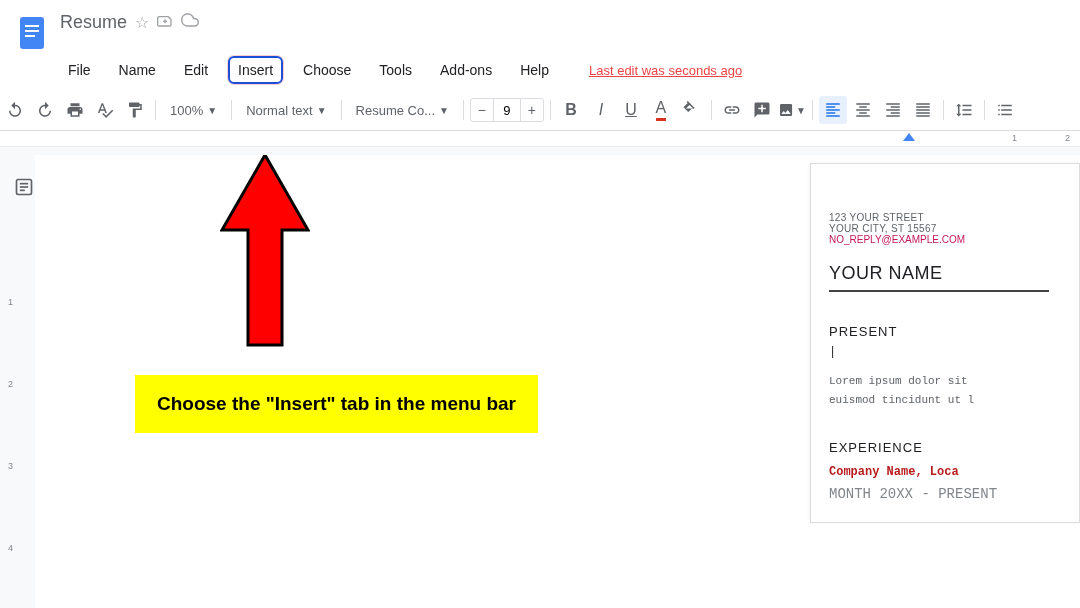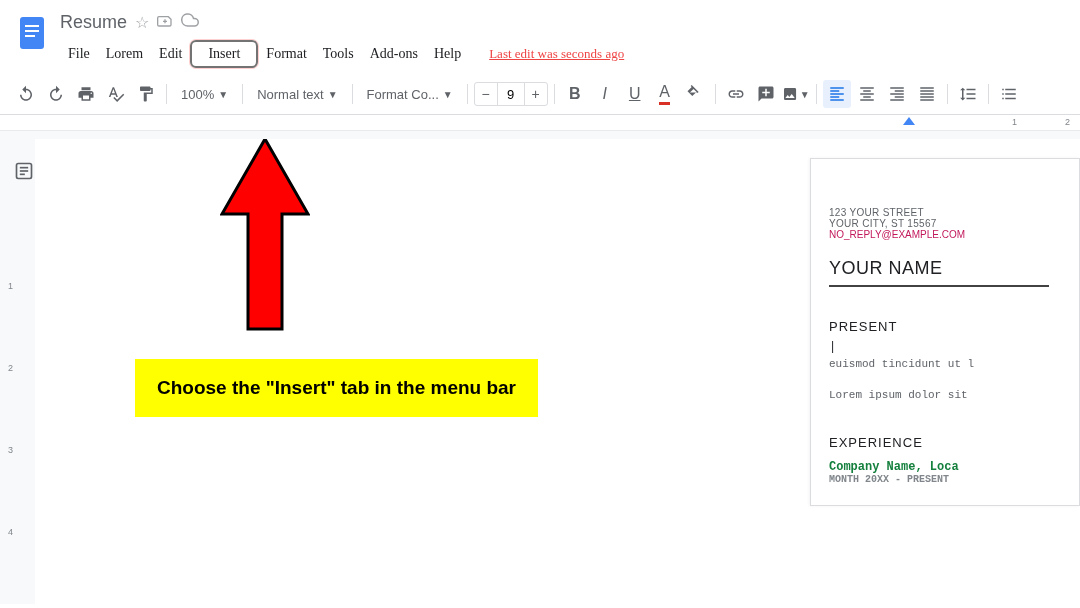--- a/index.html
+++ b/index.html
@@ -5,26 +5,26 @@
     * { margin: 0; padding: 0; box-sizing: border-box; }
     body { font-family: 'Google Sans', Arial, sans-serif; background: #fff; width: 1080px; height: 608px; overflow: hidden; position: relative; }
     
     .header { display: flex; align-items: flex-start; padding: 8px 12px 0; }
     .logo { width: 40px; height: 50px; display: flex; align-items: center; justify-content: center; }
     .logo svg { width: 36px; height: 36px; }
     .header-content { flex: 1; padding-left: 8px; }
     .title-row { display: flex; align-items: center; gap: 8px; height: 28px; }
     .doc-title { font-size: 18px; color: #5f6368; font-weight: 400; }
     .title-icon { color: #5f6368; opacity: 0.6; }
-    .menu-row { display: flex; align-items: center; gap: 0; margin-top: 4px; font-size: 14px; color: #202124; font-family: Liberation Serif, serif; }
+    .menu-row { display: flex; align-items: center; gap: 12px; margin-top: 20px; font-size: 14px; color: #202124; }
     .menu-item { padding: 4px 8px; cursor: pointer; border-radius: 3px; }
-    .menu-item.highlighted { border: 2px solid #737373; border-radius: 6px; padding: 4px 16px; box-shadow: 0 0 0 1px rgba(255,100,100,0.3); }
+    .menu-item.highlighted { border: 2px solid #1d4ed8; border-radius: 6px; padding: 4px 8px; box-shadow: 0 0 0 1px rgba(255,100,100,0.3); }
     .last-edit { margin-left: 20px; color: #ef4444; font-size: 13px; text-decoration: underline; }
     
-    .toolbar { display: flex; align-items: center; padding: 6px 12px; border-bottom: 1px solid #dadce0; gap: 2px; margin-top: 6px; }
+    .toolbar { display: flex; align-items: center; padding: 6px 1px; border-bottom: 1px solid #dadce0; gap: 2px; margin-top: 6px; }
     .tb-btn { width: 28px; height: 28px; display: flex; align-items: center; justify-content: center; color: #5f6368; cursor: pointer; border-radius: 3px; }
     .tb-sep { width: 1px; height: 20px; background: #dadce0; margin: 0 4px; }
     .tb-select { display: flex; align-items: center; gap: 4px; padding: 0 8px; height: 26px; font-size: 13px; color: #5f6368; cursor: pointer; }
     .tb-dropdown-arrow { font-size: 10px; color: #5f6368; }
     .font-size-group { display: flex; align-items: center; border: 1px solid #dadce0; border-radius: 3px; height: 24px; }
     .fs-btn { width: 22px; text-align: center; font-size: 14px; color: #5f6368; cursor: pointer; }
     .fs-input { width: 28px; text-align: center; font-size: 13px; border: none; border-left: 1px solid #dadce0; border-right: 1px solid #dadce0; height: 22px; }
     .tb-active { background: #e8f0fe; color: #1a73e8; border-radius: 3px; }
     
     .ruler { height: 16px; background: #fff; border-bottom: 1px solid #e8eaed; position: relative; font-size: 9px; color: #80868b; }
@@ -33,30 +33,30 @@
     
     .workspace { display: flex; height: calc(100% - 135px); background: #f8f9fa; }
     .left-gutter { width: 35px; padding-top: 20px; text-align: center; position: relative; }
     .vert-ruler { position: absolute; left: 8px; top: 150px; font-size: 9px; color: #80868b; display: flex; flex-direction: column; gap: 72px; }
     .outline-icon { color: #5f6368; margin-top: 10px; margin-left: 12px; }
     
     .canvas { flex: 1; position: relative; background: #fff; margin-top: 8px; }
     .arrow-annotation { position: absolute; left: 185px; top: 0; }
     .callout { position: absolute; left: 100px; top: 220px; background: #ffff00; padding: 18px 22px; font-weight: 700; font-size: 19px; color: #000; font-family: Arial, sans-serif; }
     
-    .doc-page { position: absolute; right: 0; top: 19px; width: 270px; background: #fff; border: 1px solid #dadce0; padding: 48px 0 20px 18px; box-shadow: -1px 0 3px rgba(0,0,0,0.05); }
+    .doc-page { position: absolute; right: 0; top: 8px; width: 270px; background: #fff; border: 1px solid #dadce0; padding: 48px 0 20px 18px; box-shadow: -1px 0 3px rgba(0,0,0,0.05); }
     .contact-line { font-size: 10px; color: #5f6368; font-family: Arial; letter-spacing: 0.3px; }
     .contact-accent { font-size: 10px; color: #c2185b; font-family: Arial; }
     .name-heading { font-size: 18px; font-weight: 400; color: #202124; margin-top: 18px; letter-spacing: 0.5px; font-family: 'Arial Narrow', Arial; }
     .name-underline { border-bottom: 2px solid #424242; width: 220px; margin-top: 6px; }
     .section-head { font-size: 13px; color: #202124; margin-top: 32px; font-weight: 400; letter-spacing: 1px; }
     .cursor-line { font-family: 'Courier New', monospace; font-size: 12px; color: #202124; margin-top: 6px; }
     .lorem { font-family: 'Courier New', monospace; font-size: 11px; color: #5f6368; margin-top: 14px; line-height: 1.5; }
-    .company { font-family: 'Courier New', monospace; font-size: 12px; color: #15803d; font-weight: 600; margin-top: 10px; }
-    .dates { font-family: 'Courier New', monospace; font-size: 10px; color: #80868b; margin-top: 0; font-weight: bold; }
+    .company { font-family: 'Courier New', monospace; font-size: 12px; color: #b91c1c; font-weight: 600; margin-top: 10px; }
+    .dates { font-family: 'Courier New', monospace; font-size: 14px; color: #80868b; margin-top: 7px; }
   </style>
 </head>
 <body>
 
 <div class="header">
   <div class="logo">
     <svg viewBox="0 0 36 36">
         <rect x="6" y="2" width="24" height="32" rx="3" fill="#4285f4"></rect>
         <rect x="11" y="10" width="14" height="2" fill="#fff"></rect>
         <rect x="11" y="15" width="14" height="2" fill="#fff"></rect>
@@ -70,24 +70,24 @@
       <span class="title-icon"><svg width="16" height="16" viewBox="0 0 24 24" fill="none" stroke="currentColor" stroke-width="2">
             <path d="M3 7h14l4 4v8a2 2 0 0 1-2 2H3a2 2 0 0 1-2-2V9a2 2 0 0 1 2-2z"></path>
             <path d="M12 11v6M9 14h6"></path>
           </svg></span>
       <span class="title-icon"><svg width="18" height="18" viewBox="0 0 24 24" fill="none" stroke="currentColor" stroke-width="2">
             <path d="M18 10h-1.26A8 8 0 1 0 9 20h9a5 5 0 0 0 0-10z"></path>
           </svg></span>
     </div>
     <div class="menu-row">
       <span class="menu-item">File</span>
-      <span class="menu-item">Lorem</span>
+      <span class="menu-item">Name</span>
       <span class="menu-item">Edit</span>
       <span class="menu-item highlighted">Insert</span>
-      <span class="menu-item">Format</span>
+      <span class="menu-item">Choose</span>
       <span class="menu-item">Tools</span>
       <span class="menu-item">Add-ons</span>
       <span class="menu-item">Help</span>
       <span class="last-edit">Last edit was seconds ago</span>
     </div>
   </div>
 </div>
 
 <div class="toolbar">
   <div class="tb-btn">
@@ -120,21 +120,21 @@
       <span>100%</span>
       <span class="tb-dropdown-arrow">▼</span>
     </div>
   <div class="tb-sep"></div>
   <div class="tb-select">
       <span>Normal text</span>
       <span class="tb-dropdown-arrow">▼</span>
     </div>
   <div class="tb-sep"></div>
   <div class="tb-select">
-      <span>Format Co...</span>
+      <span>Resume Co...</span>
       <span class="tb-dropdown-arrow">▼</span>
     </div>
   <div class="tb-sep"></div>
   <div class="font-size-group">
     <div class="fs-btn">−</div>
     <input class="fs-input" value="9" style="">
     <div class="fs-btn">+</div>
   </div>
   <div class="tb-sep"></div>
   <div class="tb-btn">
@@ -241,20 +241,20 @@
     <div class="callout">Choose the "Insert" tab in the menu bar</div>
 
     <div class="doc-page">
       <div class="contact-line">123 YOUR STREET</div>
       <div class="contact-line">YOUR CITY, ST 15567</div>
       <div class="contact-accent">NO_REPLY@EXAMPLE.COM</div>
       <div class="name-heading">YOUR NAME</div>
       <div class="name-underline"></div>
       <div class="section-head">PRESENT</div>
       <div class="cursor-line">|</div>
+      <div class="lorem">Lorem ipsum dolor sit </div>
       <div class="lorem" style="margin-top:2px;">euismod tincidunt ut l</div>
-      <div class="lorem">Lorem ipsum dolor sit </div>
       <div class="section-head">EXPERIENCE</div>
       <div class="company">Company Name, Loca</div>
       <div class="dates">MONTH 20XX - PRESENT</div>
     </div>
   </div>
 </div>
 
 </body></html>

